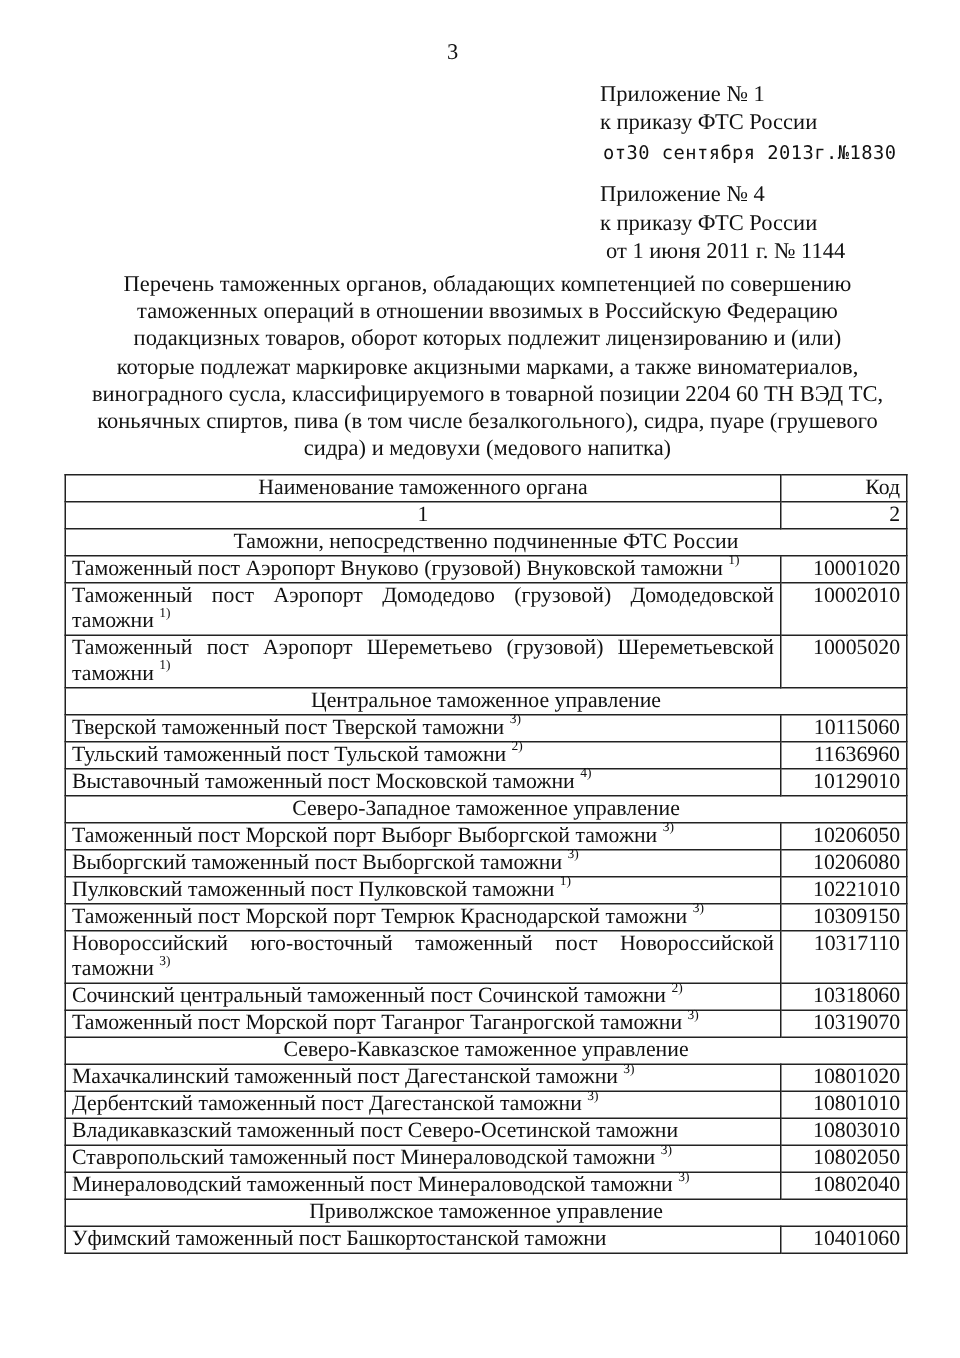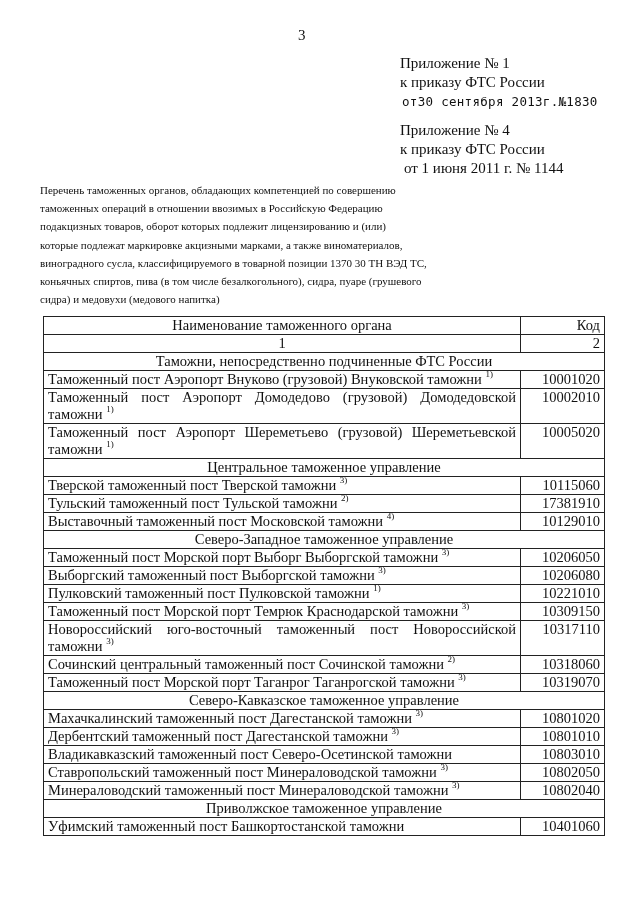--- a/index.html
+++ b/index.html
@@ -34,22 +34,22 @@
       font-size: 12.5px;
       letter-spacing: 0.3px;
       padding-left: 2px;
     }
     .annex .indent { padding-left: 4px; }
     .doc-title {
       position: absolute;
       left: 40px;
       width: 570px;
       top: 181px;
-      text-align: left;
-      font-size: 11px;
+      text-align: center;
+      font-size: 15px;
       line-height: 18.2px;
     }
     table.customs {
       position: absolute;
       left: 43px;
       top: 316px;
       width: 562px;
       border-collapse: collapse;
       font-size: 14.5px;
     }
@@ -91,21 +91,21 @@
   <div>Приложение № 4</div>
   <div>к приказу ФТС России</div>
   <div class="indent">от 1 июня  2011 г.  № 1144</div>
 </div>
 
 <div class="doc-title">
   <div>Перечень таможенных органов, обладающих компетенцией по совершению</div>
   <div>таможенных операций в отношении ввозимых в Российскую Федерацию</div>
   <div>подакцизных товаров, оборот которых подлежит лицензированию и (или)</div>
   <div>которые подлежат маркировке акцизными марками, а также виноматериалов,</div>
-  <div>виноградного сусла, классифицируемого в товарной позиции 1370 30 ТН ВЭД ТС,</div>
+  <div>виноградного сусла, классифицируемого в товарной позиции 2204 60 ТН ВЭД ТС,</div>
   <div>коньячных спиртов, пива (в том числе безалкогольного), сидра, пуаре  (грушевого</div>
   <div>сидра) и медовухи (медового напитка)</div>
 </div>
 
 <table class="customs">
   <tbody>
     <tr class="single">
       <td class="center">Наименование таможенного органа</td>
       <td class="code">Код</td>
     </tr>
@@ -132,21 +132,21 @@
 
     <tr class="single">
       <td colspan="2" class="center">Центральное таможенное управление</td>
     </tr>
     <tr class="single">
       <td><span>Тверской таможенный пост Тверской таможни</span> <sup>3)</sup></td>
       <td class="code">10115060</td>
     </tr>
     <tr class="single">
       <td><span>Тульский таможенный пост Тульской таможни</span> <sup>2)</sup></td>
-      <td class="code">17381910</td>
+      <td class="code">11636960</td>
     </tr>
     <tr class="single">
       <td><span>Выставочный таможенный пост Московской таможни</span> <sup>4)</sup></td>
       <td class="code">10129010</td>
     </tr>
 
     <tr class="single">
       <td colspan="2" class="center">Северо-Западное таможенное управление</td>
     </tr>
     <tr class="single">

